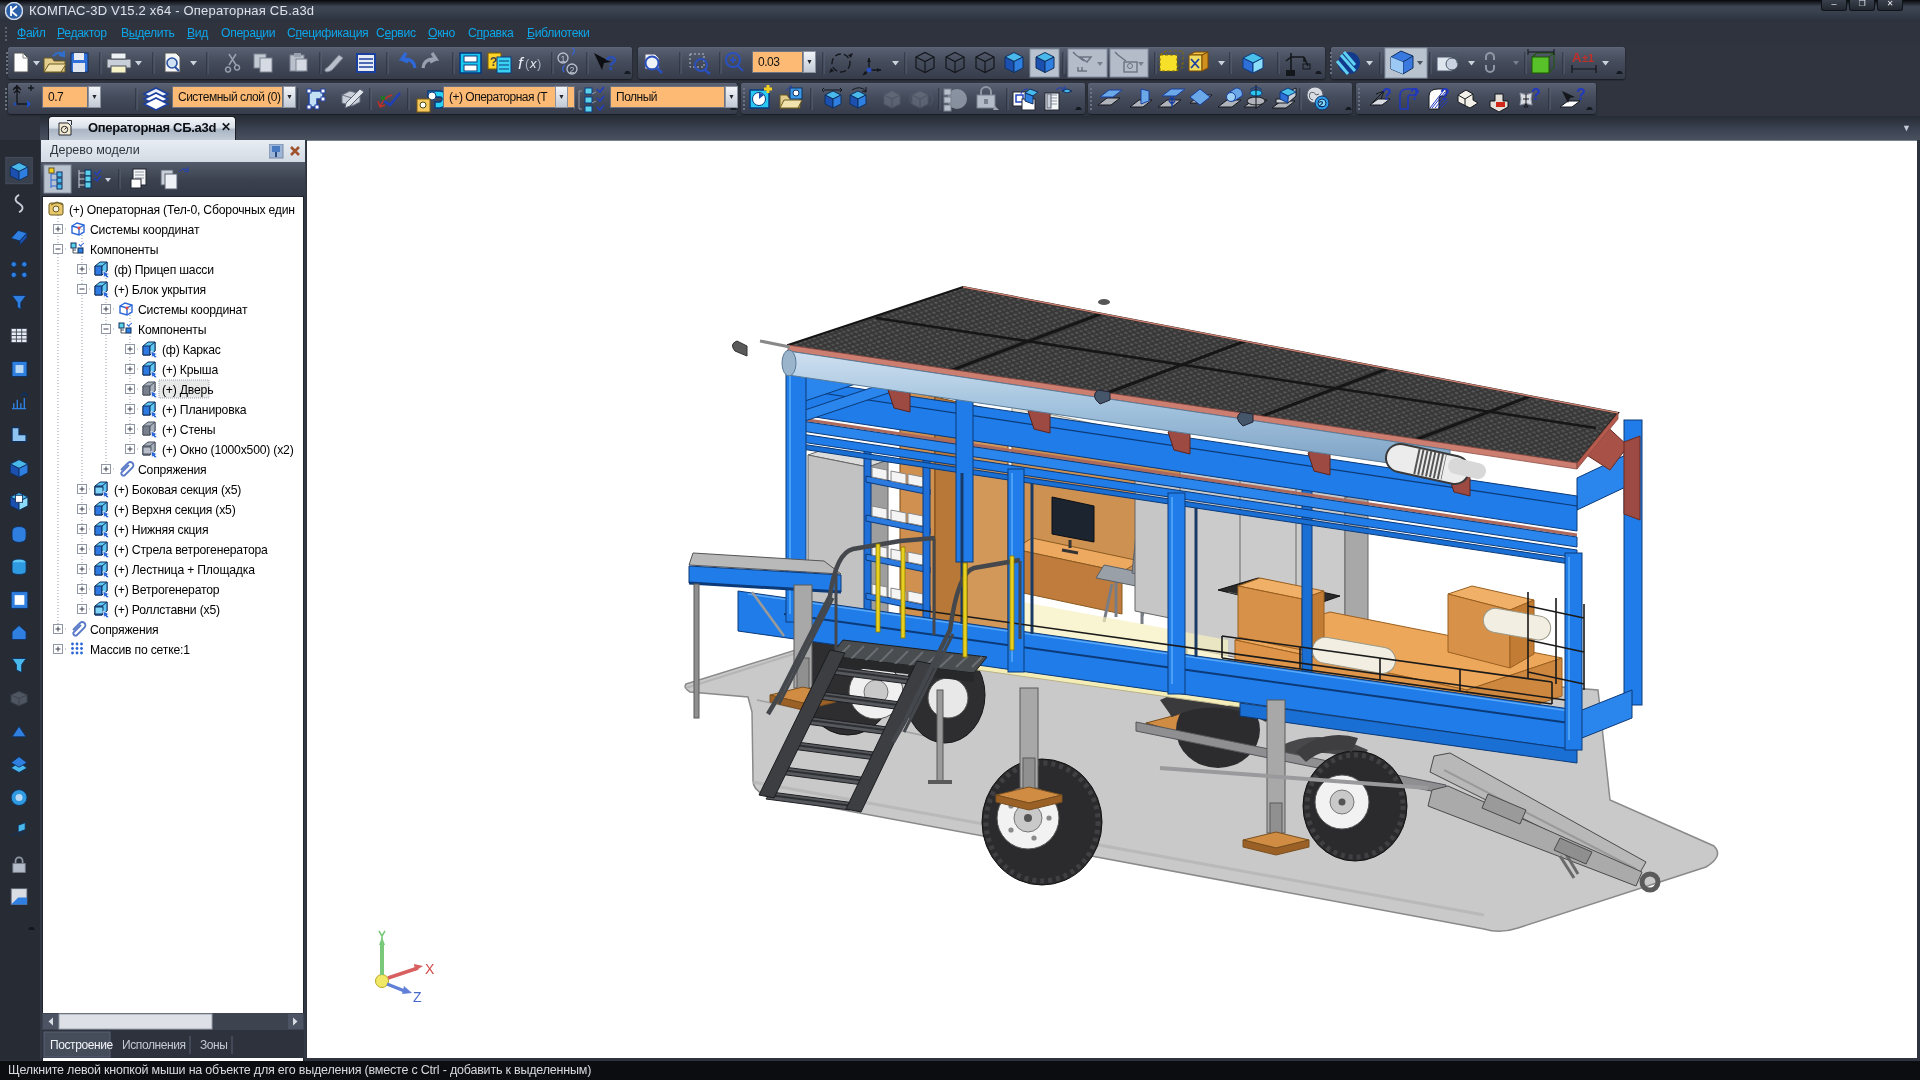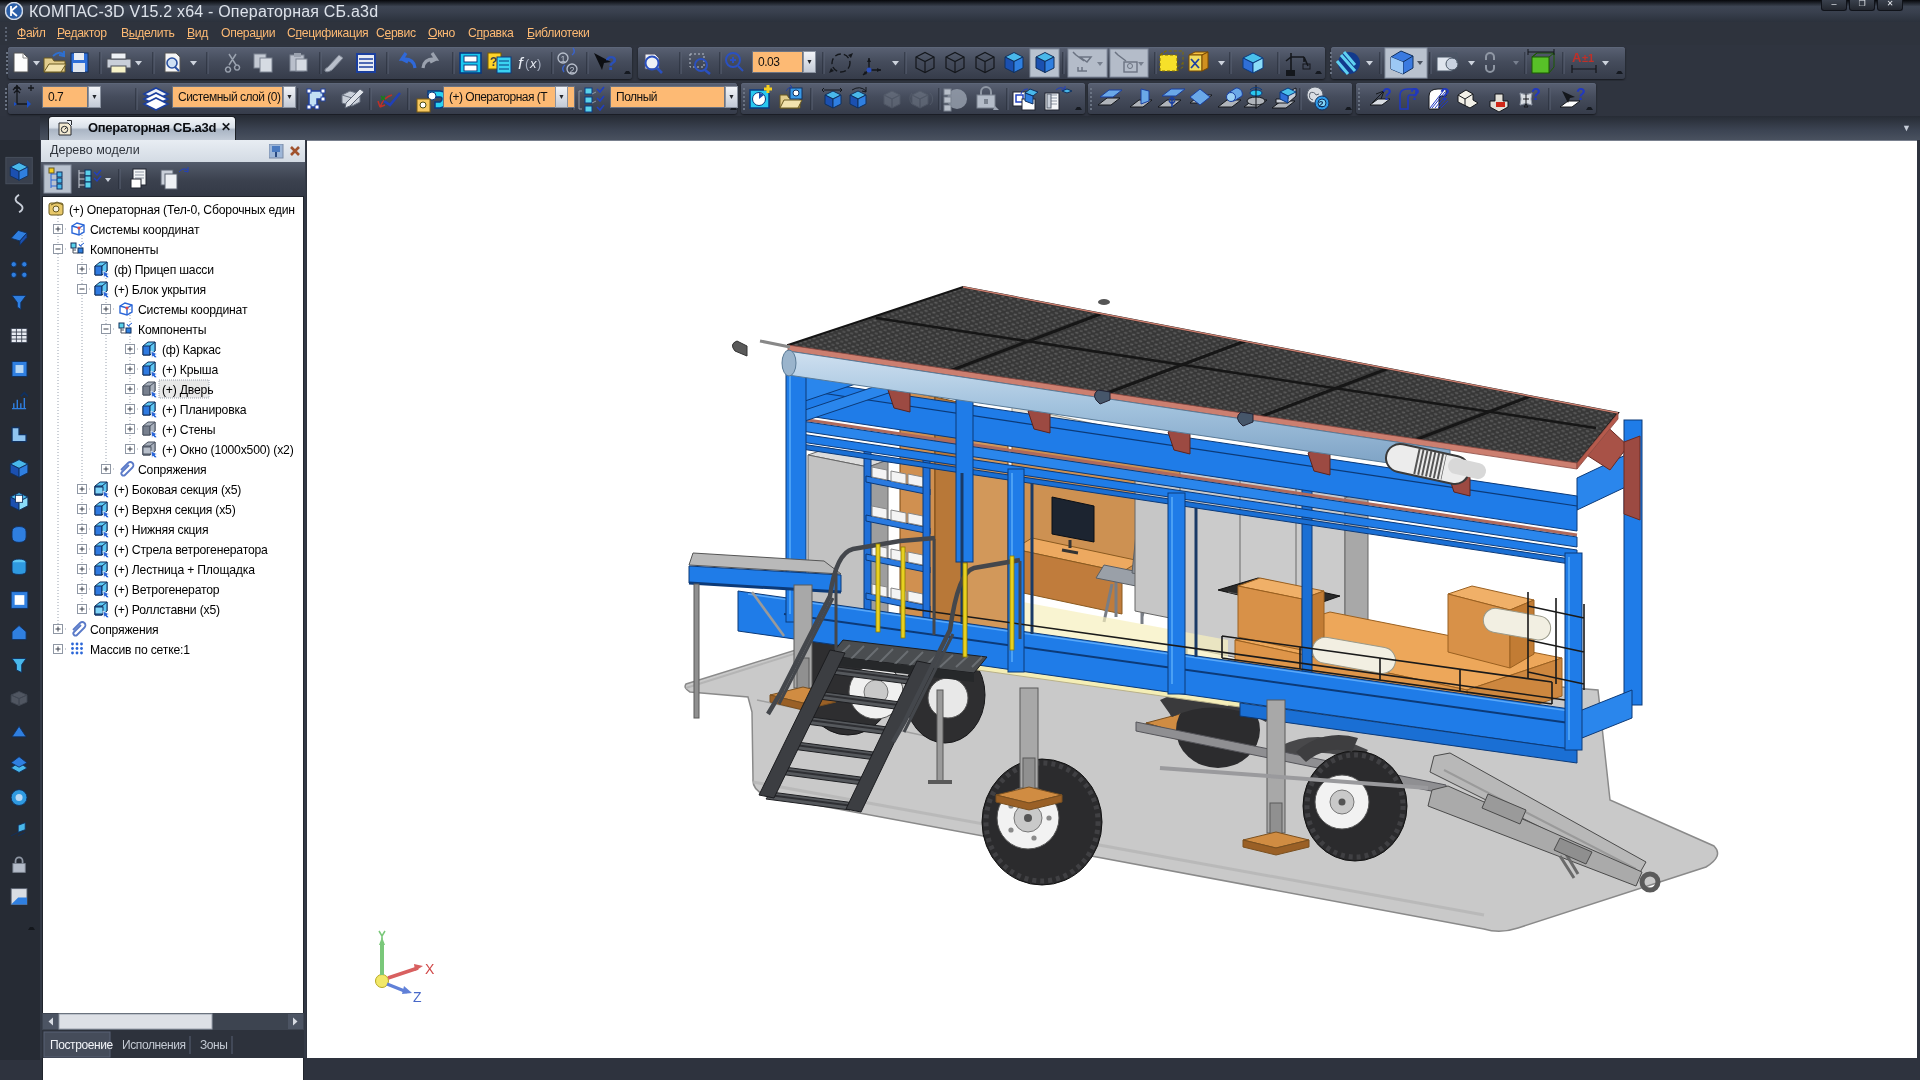--- a/index.html
+++ b/index.html
@@ -2,25 +2,25 @@
 <html><head>
 <meta charset="utf-8">
 <style>
 * { margin:0; padding:0; box-sizing:border-box; }
 html,body { width:1920px; height:1080px; overflow:hidden; background:#2e333e;
   font-family:"Liberation Sans", sans-serif; }
 #root { position:relative; width:1920px; height:1080px; }
 .abs { position:absolute; }
 #titlebar { left:0; top:0; width:1920px; height:22px;
   background:linear-gradient(180deg,#05070a 0%,#3d4553 30%,#39404e 55%,#2b313c 100%); }
-#titlebar .ttext { position:absolute; left:29px; top:3px; color:#dde2ea; font-size:16px; letter-spacing:0.2px; }
+#titlebar .ttext { position:absolute; left:29px; top:3px; color:#dde2ea; font-size:13px; letter-spacing:0.2px; }
 .winbtn { position:absolute; top:0; width:26px; height:11px; background:linear-gradient(180deg,#3a414d,#23272f);
   border:1px solid #10131a; border-top:none; border-radius:0 0 3px 3px; color:#e8ebf0; text-align:center;
   font-size:8px; line-height:8px; }
-#menubar { left:0; top:22px; width:1920px; height:23px; background:#2e333d; color:#fdba74; font-size:12.2px; letter-spacing:-0.35px; }
+#menubar { left:0; top:22px; width:1920px; height:23px; background:#2e333d; color:#0ea5e9; font-size:12.2px; letter-spacing:-0.35px; }
 #menubar span.mi { position:absolute; top:4px; }
 #menubar u { text-decoration:underline; }
 #tb1 { left:0; top:45px; width:1920px; height:36px; background:#2f343f; }
 #tb2 { left:0; top:81px; width:1920px; height:35px; background:#2f343f; }
 .tbpanel { position:absolute; top:2px; height:32px; border-radius:3px;
   background:linear-gradient(180deg,#596173 0%,#454c5c 45%,#363c4a 100%);
   box-shadow:inset 0 1px 0 #5d6679, 0 1px 2px #14171d; }
 .combo { position:absolute; background:#fdba74; border:1px solid #6b7382; color:#111; font-size:12px; letter-spacing:-0.5px;
   height:22px; line-height:20px; padding-left:5px; white-space:nowrap; overflow:hidden; }
 .combobtn { position:absolute; background:linear-gradient(180deg,#f2f4f8,#c3cad6); border:1px solid #8a92a0;
@@ -1109,12 +1109,15 @@
         <path d="M379 945 l3 -8 l3 8 z" fill="#7ac87a"></path>
         <path d="M382 936 l-3 -5 m3 5 l3 -5 m-3 5 v3" stroke="#7ac87a" stroke-width="1.5" fill="none"></path>
         <path d="M388 978 L418 968" stroke="#d86060" stroke-width="3.5"></path>
         <path d="M414 964 l9 2 l-8 5 z" fill="#d86060"></path>
         <text x="425" y="974" font-size="14" fill="#d04848">X</text>
         <path d="M387 984 L407 992" stroke="#6080d8" stroke-width="3.5"></path>
         <path d="M404 986 l8 7 l-10 1 z" fill="#6080d8"></path>
         <text x="413" y="1002" font-size="14" fill="#4868c8">Z</text>
       </g>
     </svg>
+  <div class="abs" id="statusbar">
+    <span style="position:absolute;left:8px;top:2px">Щелкните левой кнопкой мыши на объекте для его выделения (вместе с Ctrl - добавить к выделенным)</span>
+  </div>
 </div>
 </body></html>

